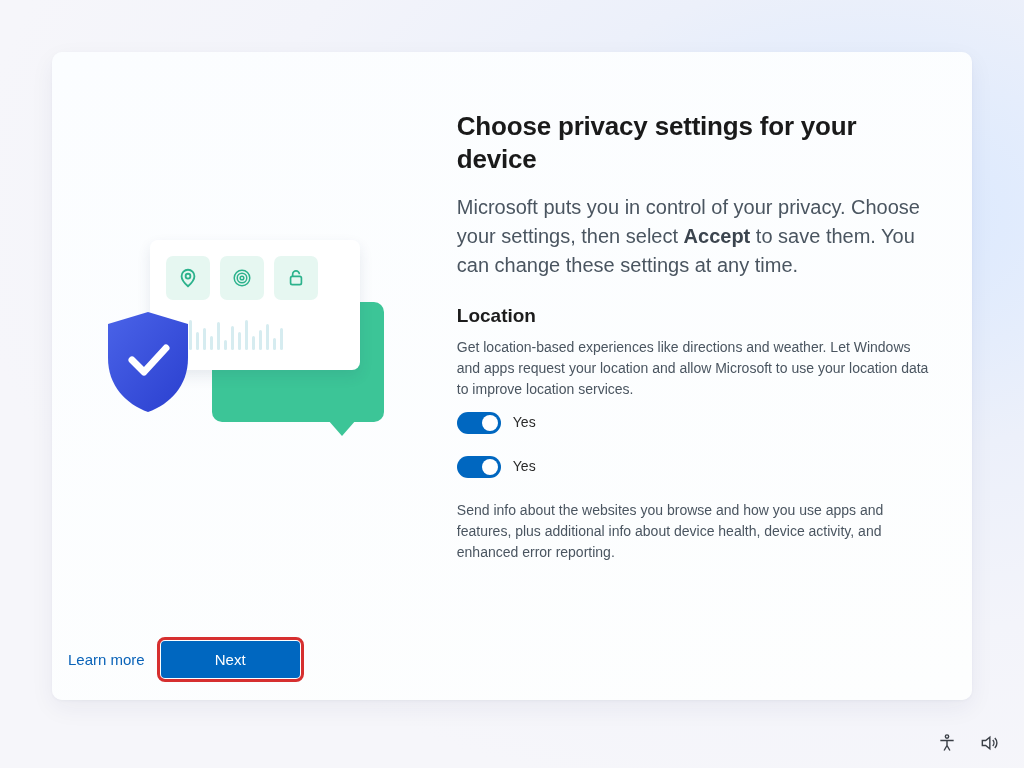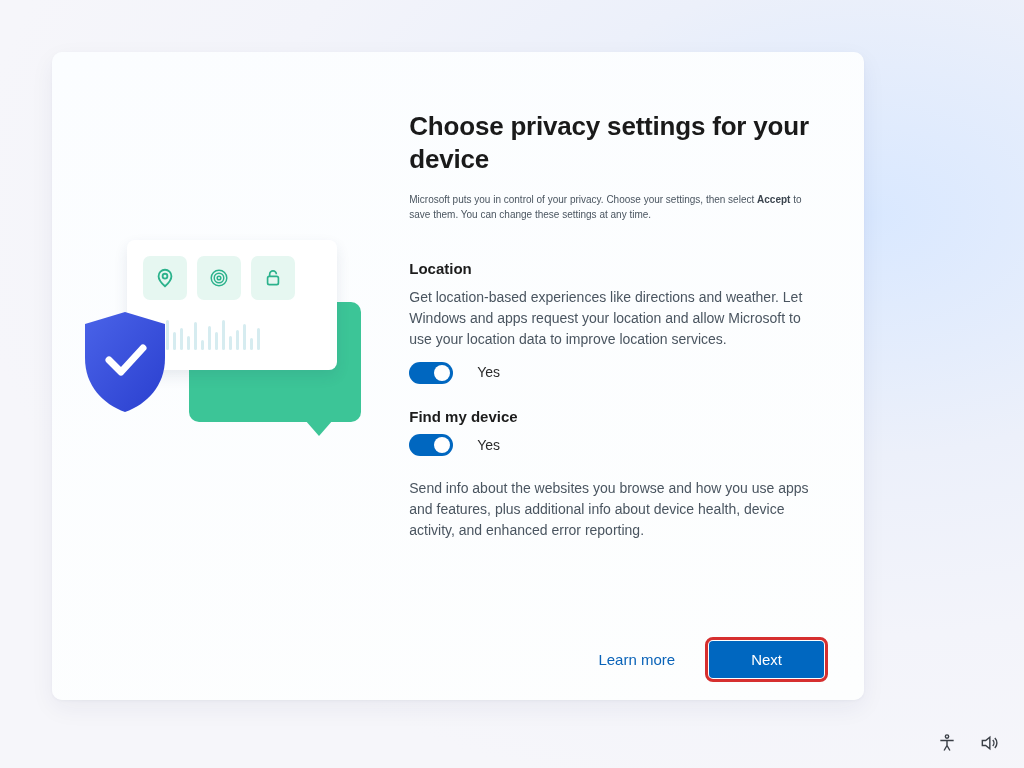--- a/index.html
+++ b/index.html
@@ -6,21 +6,21 @@
   html, body { width: 1024px; height: 768px; overflow: hidden; }
   body {
     font-family: "Segoe UI", -apple-system, Arial, sans-serif;
     background: radial-gradient(ellipse 900px 600px at 85% 28%, #d9e8ff 0%, #ecf0fa 40%, #f3f4fa 70%, #f6f6fa 100%);
     position: relative;
   }
 
   .card {
     position: absolute;
     left: 52px; top: 52px;
-    width: 812px; height: 648px;
+    width: 920px; height: 648px;
     background: linear-gradient(160deg, #fbfdff 0%, #fdfefe 100%);
     border-radius: 10px;
     box-shadow: 0 8px 24px rgba(30,40,80,0.06), 0 1px 3px rgba(30,40,80,0.04);
     display: flex;
     flex-direction: column;
   }
 
   .content { flex: 1; display: flex; overflow: hidden; }
   .left-pane {
     width: 44%;
@@ -54,49 +54,49 @@
     width: 56%;
     padding: 58px 42px 0 0;
     color: #1a1a1a;
     overflow: hidden;
     display:flex; flex-direction:column;
   }
   h1 {
     font-size: 26px; font-weight: 600; line-height: 1.25;
     margin-bottom: 18px; letter-spacing: -0.2px;
   }
-  .intro { font-size: 10px; color: #4a5560; line-height: 1.45; margin-bottom: 36px; }
+  .intro { font-size: 20px; color: #4a5560; line-height: 1.45; margin-bottom: 22px; }
   .intro b { color:#3b444e; font-weight:600;}
 
   .settings-scroll{
     flex:1; overflow:hidden; font-size:14px; color:#4a5560; line-height:1.5;
     mask-image: linear-gradient(to bottom, black 82%, transparent 100%);
     -webkit-mask-image: linear-gradient(to bottom, black 82%, transparent 100%);
   }
   .setting{ margin-bottom: 22px; }
-  .setting h3{ font-size: 15px; font-weight:600; color:#1c1c1c; margin-bottom:6px;}
+  .setting h3{ font-size: 19px; font-weight:600; color:#1c1c1c; margin-bottom:6px;}
   .setting p{ font-size:14px; margin-bottom:12px;}
-  .toggle-row{ display:flex; align-items:center; gap:24px;}
+  .toggle-row{ display:flex; align-items:center; gap:12px;}
   .toggle{
     width:44px; height:22px; background:#0067c0; border-radius:11px; position:relative; cursor:pointer;
   }
   .toggle::after{ content:""; position:absolute; right:3px; top:3px; width:16px; height:16px; background:#fff; border-radius:50%;}
   .toggle-label{ font-size:14px; color:#2a2a2a;}
 
   .footer{
-    display:flex; justify-content:flex-end; align-items:center;
-    gap:18px; padding: 14px 40px 22px 0;
+    display:flex; justify-content:flex-start; align-items:center;
+    padding: 14px 40px 22px 0;
   }
   .learn-more{
     background:transparent; border:none; color:#0a63b8; font-size:15px;
     padding:10px 16px; cursor:pointer; border-radius:4px;
   }
   .next-btn{
     background:#0067c0; color:#fff; border:none; font-size:15px;
-    padding:10px 42px; border-radius:4px; cursor:pointer;
+    padding:10px 54px; border-radius:4px; cursor:pointer;
     outline: 3px solid #d62f2f; outline-offset: 1px;
   }
 
   .taskbar-icons{
     position:absolute; right:24px; bottom:14px; display:flex; gap:20px;
     color:#3a3f46;
   }
   .tb-icon{ width:22px; height:22px; display:flex; align-items:center; justify-content:center; cursor:pointer;}
 </style>
 </head>
@@ -174,21 +174,20 @@
         <div class="setting">
           <h3>Location</h3>
           <p>Get location-based experiences like directions and weather. Let Windows and apps request your location and allow Microsoft to use your location data to improve location services.</p>
           <div class="toggle-row">
             <div class="toggle"></div>
             <span class="toggle-label">Yes</span>
           </div>
         </div>
 
         <div class="setting">
-          <h3>Find my device</h3>
           <div class="toggle-row">
             <div class="toggle"></div>
             <span class="toggle-label">Yes</span>
           </div>
         </div>
 
         <div class="setting">
           <p>Send info about the websites you browse and how you use apps and features, plus additional info about device health, device activity, and enhanced error reporting.</p>
         </div>
 

